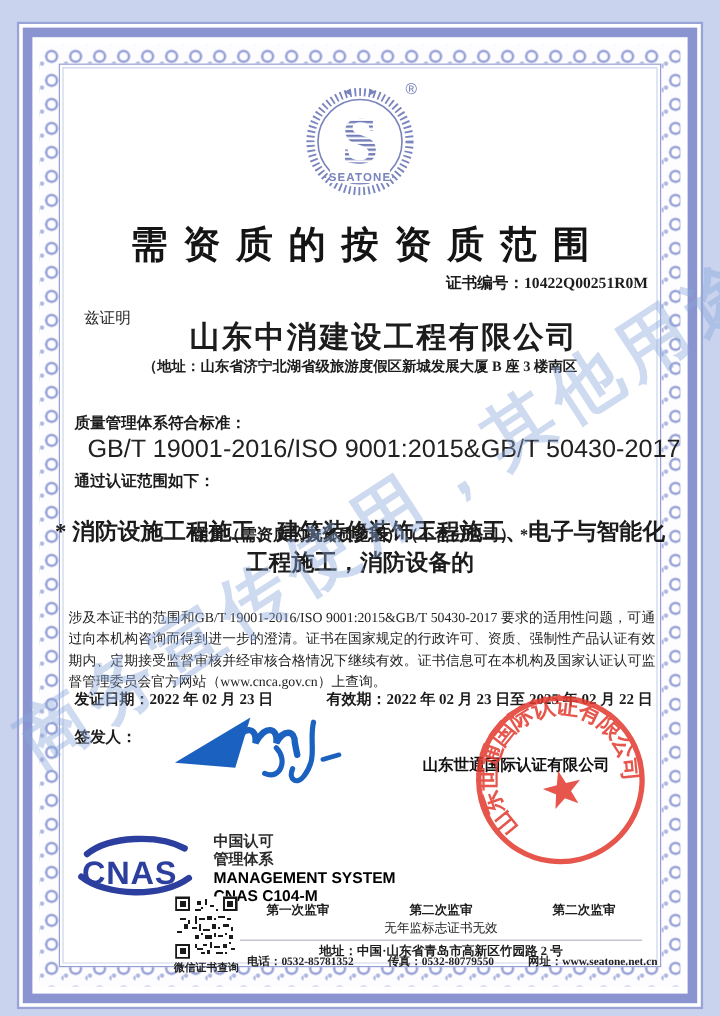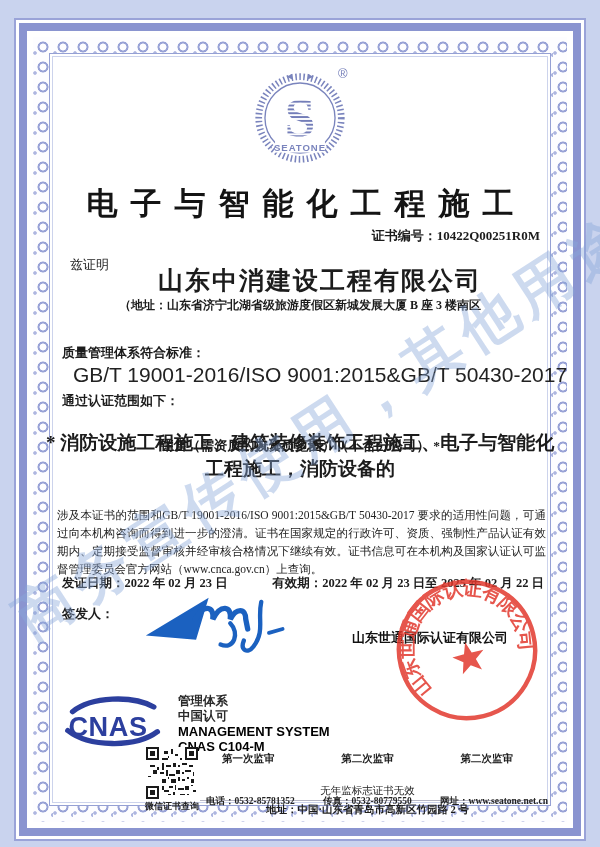--- a/index.html
+++ b/index.html
@@ -59,21 +59,21 @@
   .cnas-logo{position:absolute;left:56px;top:692px;width:112px;height:60px;}
   .cnas-text{position:absolute;left:178px;top:694px;font-size:12.5px;font-weight:bold;
     line-height:15px;color:#2b2b2b;}
   .cnas-text .en{font-family:"Liberation Sans",sans-serif;font-size:13px;color:#000000;}
   .qr{position:absolute;left:146px;top:747px;width:52px;height:52px;}
   .qr-caption{position:absolute;left:124px;top:800px;width:96px;text-align:center;
     font-size:9px;font-weight:bold;color:#222;}
   .audit-block{position:absolute;left:200px;top:752px;width:335px;}
   .audit-cols{display:flex;justify-content:space-between;padding:0 22px;
     font-size:10.5px;font-weight:bold;}
-  .audit-note{text-align:center;font-size:10.5px;margin-top:18px;}
+  .audit-note{text-align:center;font-size:10.5px;margin-top:1px;}
   .hairline{height:1px;background:#b7b7c6;margin-top:2px;}
   .audit-addr{text-align:center;font-size:10.5px;font-weight:bold;margin-top:2px;}
   .phones{position:absolute;left:206px;top:795px;width:342px;display:flex;
     justify-content:space-between;font-size:9.5px;font-weight:bold;color:#222;}
 </style>
 </head>
 <body>
 
 <div class="frame1"></div>
 <div class="frame2"></div>
@@ -94,21 +94,21 @@
       <circle cx="50" cy="50" r="36.5" fill="none" stroke="#7a84bd" stroke-width="1.4"></circle>
       <polygon points="36,7 42,4 42,10" fill="#7a84bd"></polygon>
       <polygon points="64,7 58,4 58,10" fill="#7a84bd"></polygon>
       <text x="50" y="69" text-anchor="middle" font-family="Liberation Serif,serif" font-size="58" font-weight="bold" fill="url(#sstripe)">S</text>
       <rect x="24" y="74" width="52" height="12" fill="#ffffff"></rect>
       <text x="50" y="84" text-anchor="middle" font-family="Liberation Sans,sans-serif" font-size="10" font-weight="bold" letter-spacing="1" fill="#7a84bd">·SEATONE·</text>
     </svg>
   </div>
   <div class="reg-mark">®</div>
 
-  <div class="cert-title">电子与智能化工程施工</div>
+  <div class="cert-title">需资质的按资质范围</div>
   <div class="cert-no"><span>证书编号：</span><span>10422Q00251R0M</span></div>
 
   <div class="certify">兹证明</div>
   <div class="company">山东中消建设工程有限公司</div>
   <div class="addr1">（地址：山东省济宁北湖省级旅游度假区新城发展大厦 B 座 3 楼南区</div>
 
   <div class="std-label">质量管理体系符合标准：</div>
   <div class="standard">GB/T 19001-2016/ISO 9001:2015&amp;GB/T 50430-2017</div>
 
   <div class="scope-label">通过认证范围如下：</div>
@@ -148,22 +148,22 @@
   </div>
 
   <div class="cnas-logo">
     <svg viewBox="0 0 190 95" width="112" height="60">
       <path d="M28,30 C60,4 130,2 166,22" stroke="#2c3f9e" stroke-width="9" fill="none" stroke-linecap="round"></path>
       <path d="M20,62 C55,90 135,92 172,64" stroke="#2c3f9e" stroke-width="9" fill="none" stroke-linecap="round"></path>
       <text x="21" y="72" font-family="Liberation Sans,sans-serif" font-size="46" font-weight="bold" letter-spacing="1" fill="#2c3f9e">CNAS</text>
     </svg>
   </div>
   <div class="cnas-text">
+    <div>中国认可</div>
     <div>管理体系</div>
-    <div>中国认可</div>
     <div class="en">MANAGEMENT SYSTEM</div>
     <div class="en">CNAS C104-M</div>
   </div>
 
   <div class="qr">
     <svg viewBox="0 0 29 29" width="52" height="52" shape-rendering="crispEdges">
       <rect width="29" height="29" fill="#fff"></rect>
       <g fill="#1a1a1a">
         <rect x="0" y="0" width="7" height="7"></rect>
           <rect x="1" y="1" width="5" height="5" fill="#fff"></rect>

